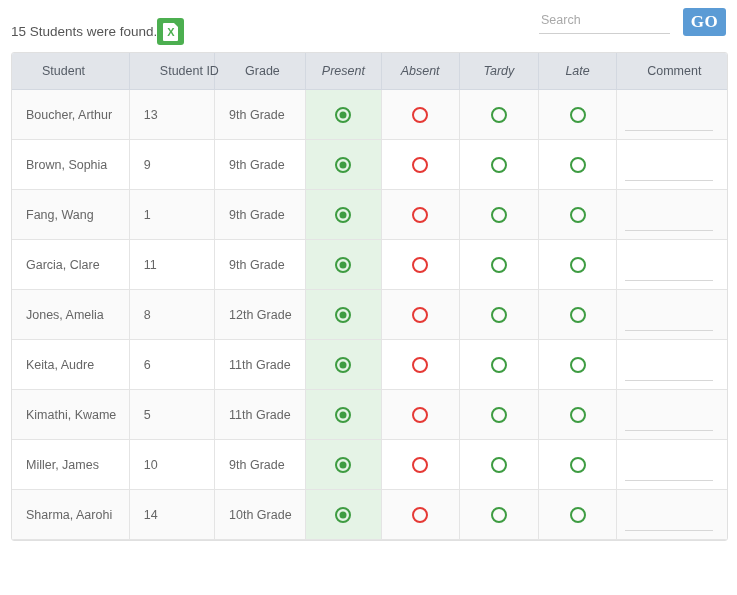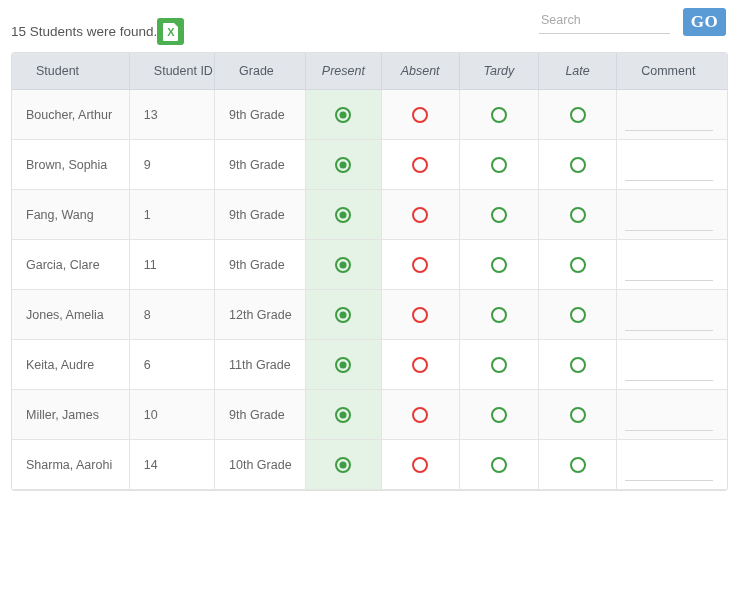--- a/index.html
+++ b/index.html
@@ -127,21 +127,21 @@
     border-collapse: collapse;
     width: 100%;
     table-layout: fixed;
   }
   table.attendance th {
     background: #e2e5ea;
     color: #555c66;
     font-size: 12.5px;
     font-weight: normal;
     text-align: left;
-    padding: 11px 24px;
+    padding: 11px 30px;
     height: 35px;
     box-sizing: border-box;
     border-right: 1px solid #d3d8e0;
     border-bottom: 1px solid #d3d8e0;
     vertical-align: middle;
     white-space: nowrap;
   }
   table.attendance th:last-child { border-right: none; }
   table.attendance th.c-center { text-align: center; padding-left: 6px; padding-right: 6px; font-style: italic;}
 
@@ -336,20 +336,32 @@
           <td>11th Grade</td>
           <td class="radio-cell present-cell"><span class="radio checked"></span></td>
           <td class="radio-cell"><span class="radio red"></span></td>
           <td class="radio-cell"><span class="radio"></span></td>
           <td class="radio-cell"><span class="radio"></span></td>
           <td class="comment-cell">
             <input type="text" class="comment-input" style="">
           </td>
         </tr>
         <tr>
+          <td>Kimathi, Kwame</td>
+          <td>5</td>
+          <td>11th Grade</td>
+          <td class="radio-cell present-cell"><span class="radio checked"></span></td>
+          <td class="radio-cell"><span class="radio red"></span></td>
+          <td class="radio-cell"><span class="radio"></span></td>
+          <td class="radio-cell"><span class="radio"></span></td>
+          <td class="comment-cell">
+            <input type="text" class="comment-input" style="">
+          </td>
+        </tr>
+        <tr>
           <td>Miller, James</td>
           <td>10</td>
           <td>9th Grade</td>
           <td class="radio-cell present-cell"><span class="radio checked"></span></td>
           <td class="radio-cell"><span class="radio red"></span></td>
           <td class="radio-cell"><span class="radio"></span></td>
           <td class="radio-cell"><span class="radio"></span></td>
           <td class="comment-cell">
             <input type="text" class="comment-input" style="">
           </td>

